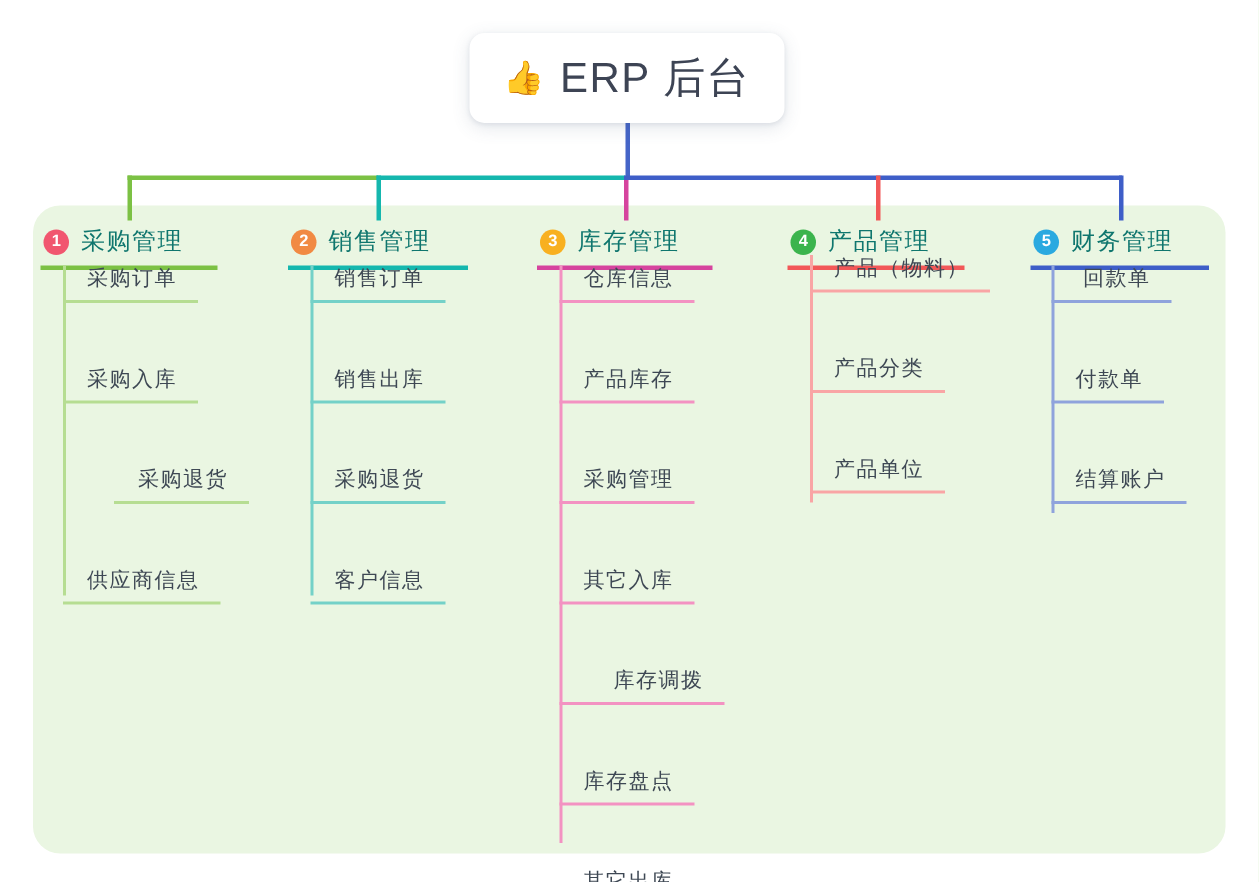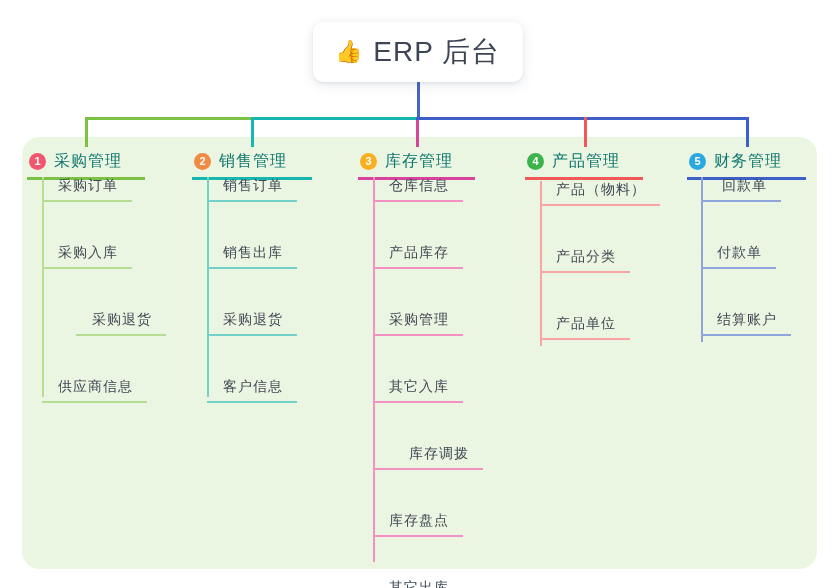--- a/index.html
+++ b/index.html
@@ -138,21 +138,21 @@
       </div>
     <div class="child">
       <span class="child-label" style="border-bottom-color: rgb(243, 146, 194);">其它出库</span>
       </div>
   </div>
 
   <div class="branch-header" style="left: 525px; top: 149px; width: 116px; border-bottom-color: rgb(242, 88, 88);">
     <span class="badge" style="background-color: rgb(59, 180, 77);">4</span>
     <span class="branch-label">产品管理</span>
   </div>
-  <div class="children" style="left:540px;top:181px">
+  <div class="children" style="left:540px;top:170px">
     <div class="trunk" style="height: 165px; background-color: rgb(249, 165, 165);"></div>
     <div class="child">
       <span class="child-label" style="border-bottom-color: rgb(249, 165, 165);">产品（物料）</span>
       </div>
     <div class="child">
       <span class="child-label" style="border-bottom-color: rgb(249, 165, 165);">产品分类</span>
       </div>
     <div class="child">
       <span class="child-label" style="border-bottom-color: rgb(249, 165, 165);">产品单位</span>
       </div>

